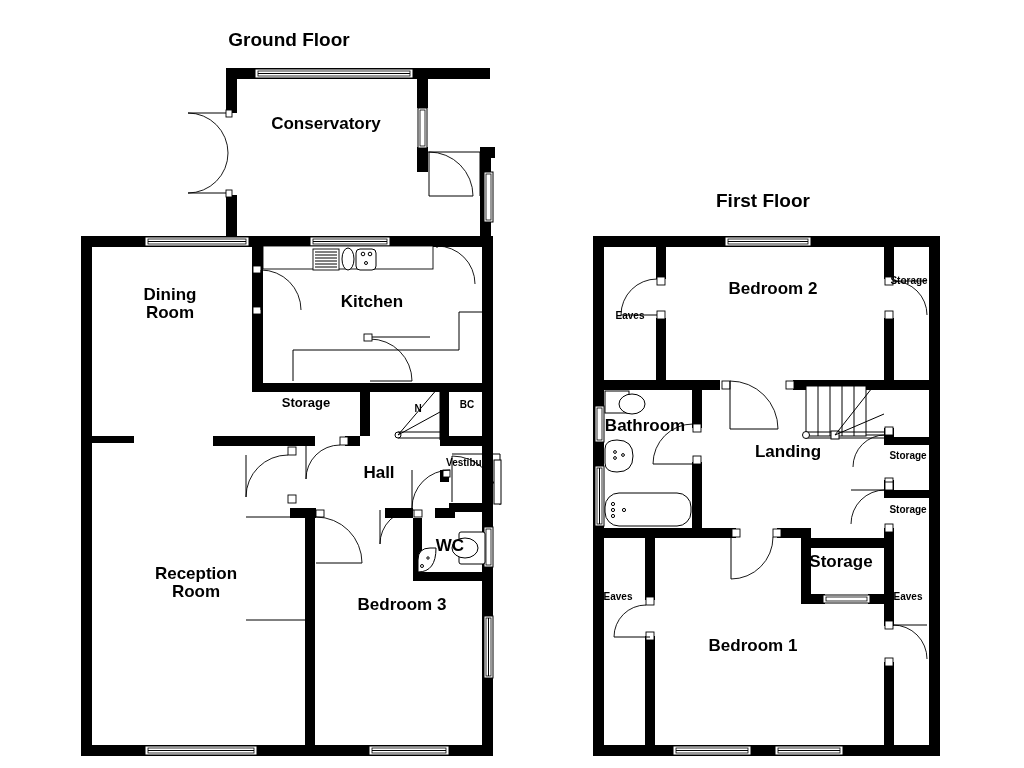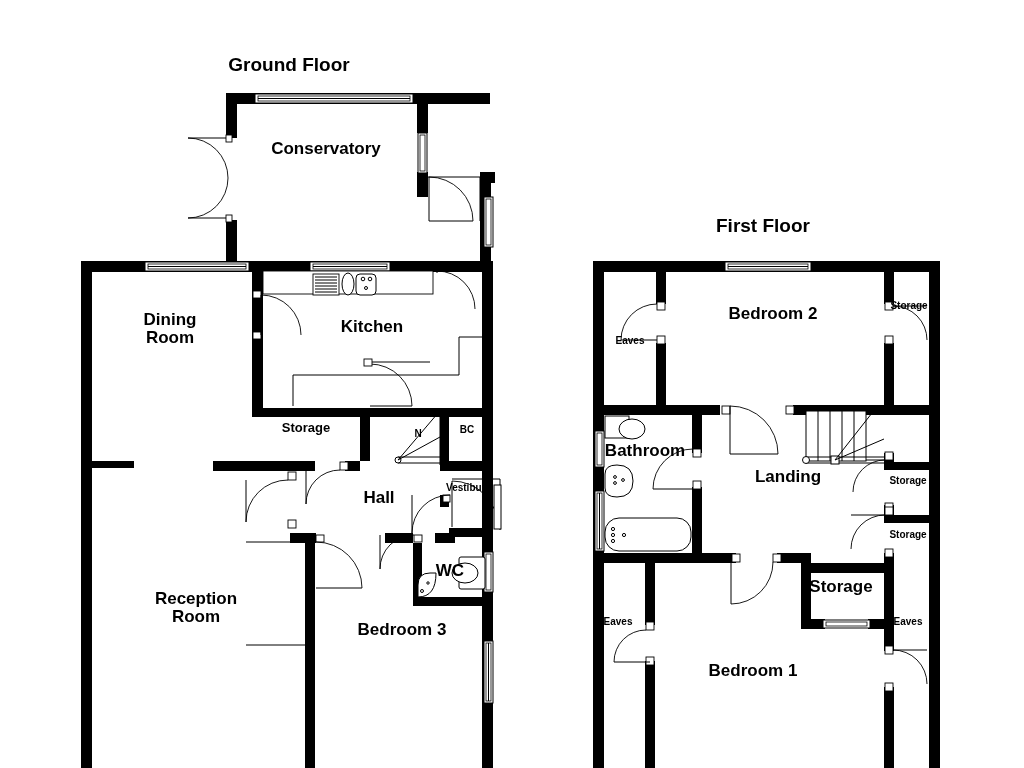--- a/index.html
+++ b/index.html
@@ -13,21 +13,20 @@
     height: 768px;
     position: relative;
     overflow: hidden;
     font-family: "Liberation Sans", sans-serif;
   }
   #plan-root {
     position: absolute;
     left: 0; top: 0;
     width: 1024px;
     height: 688px;
-    margin-top: 25px;
   }
   svg.floorplan {
     position: absolute;
     left: 0; top: 0;
     width: 1024px;
     height: 768px;
     display: block;
   }
   .floor-title {
     font-family: "Liberation Sans", sans-serif;

